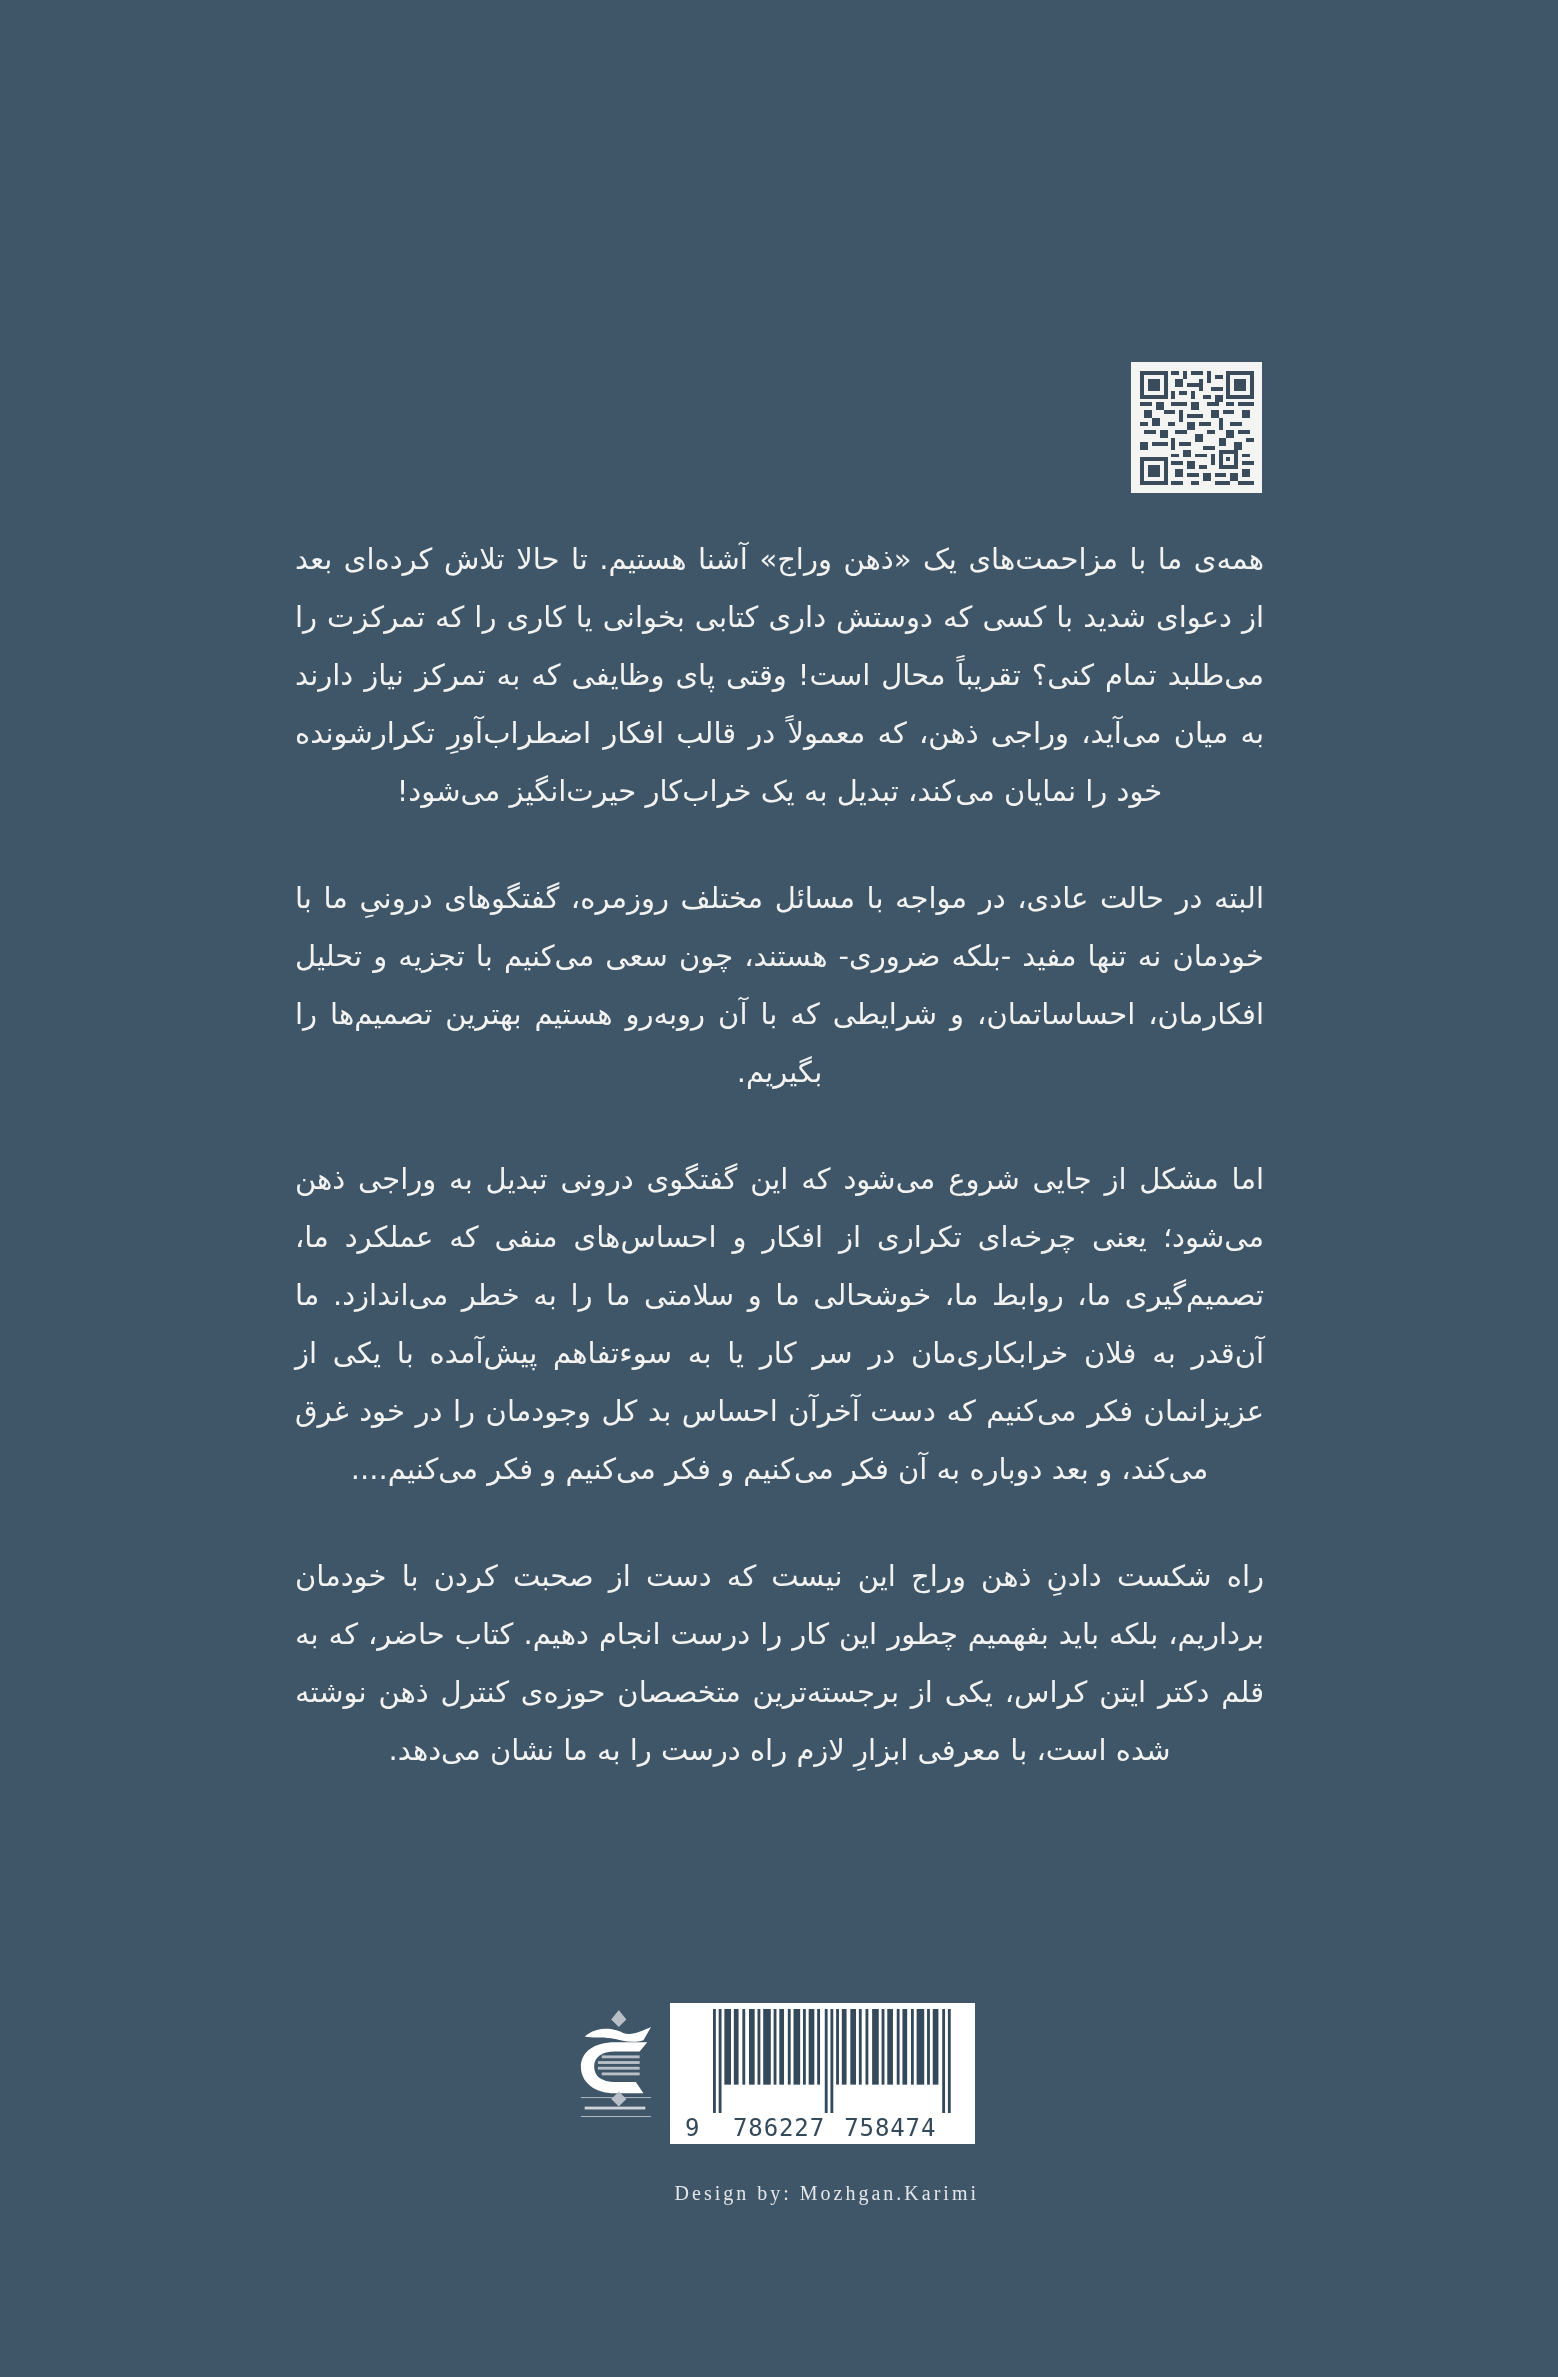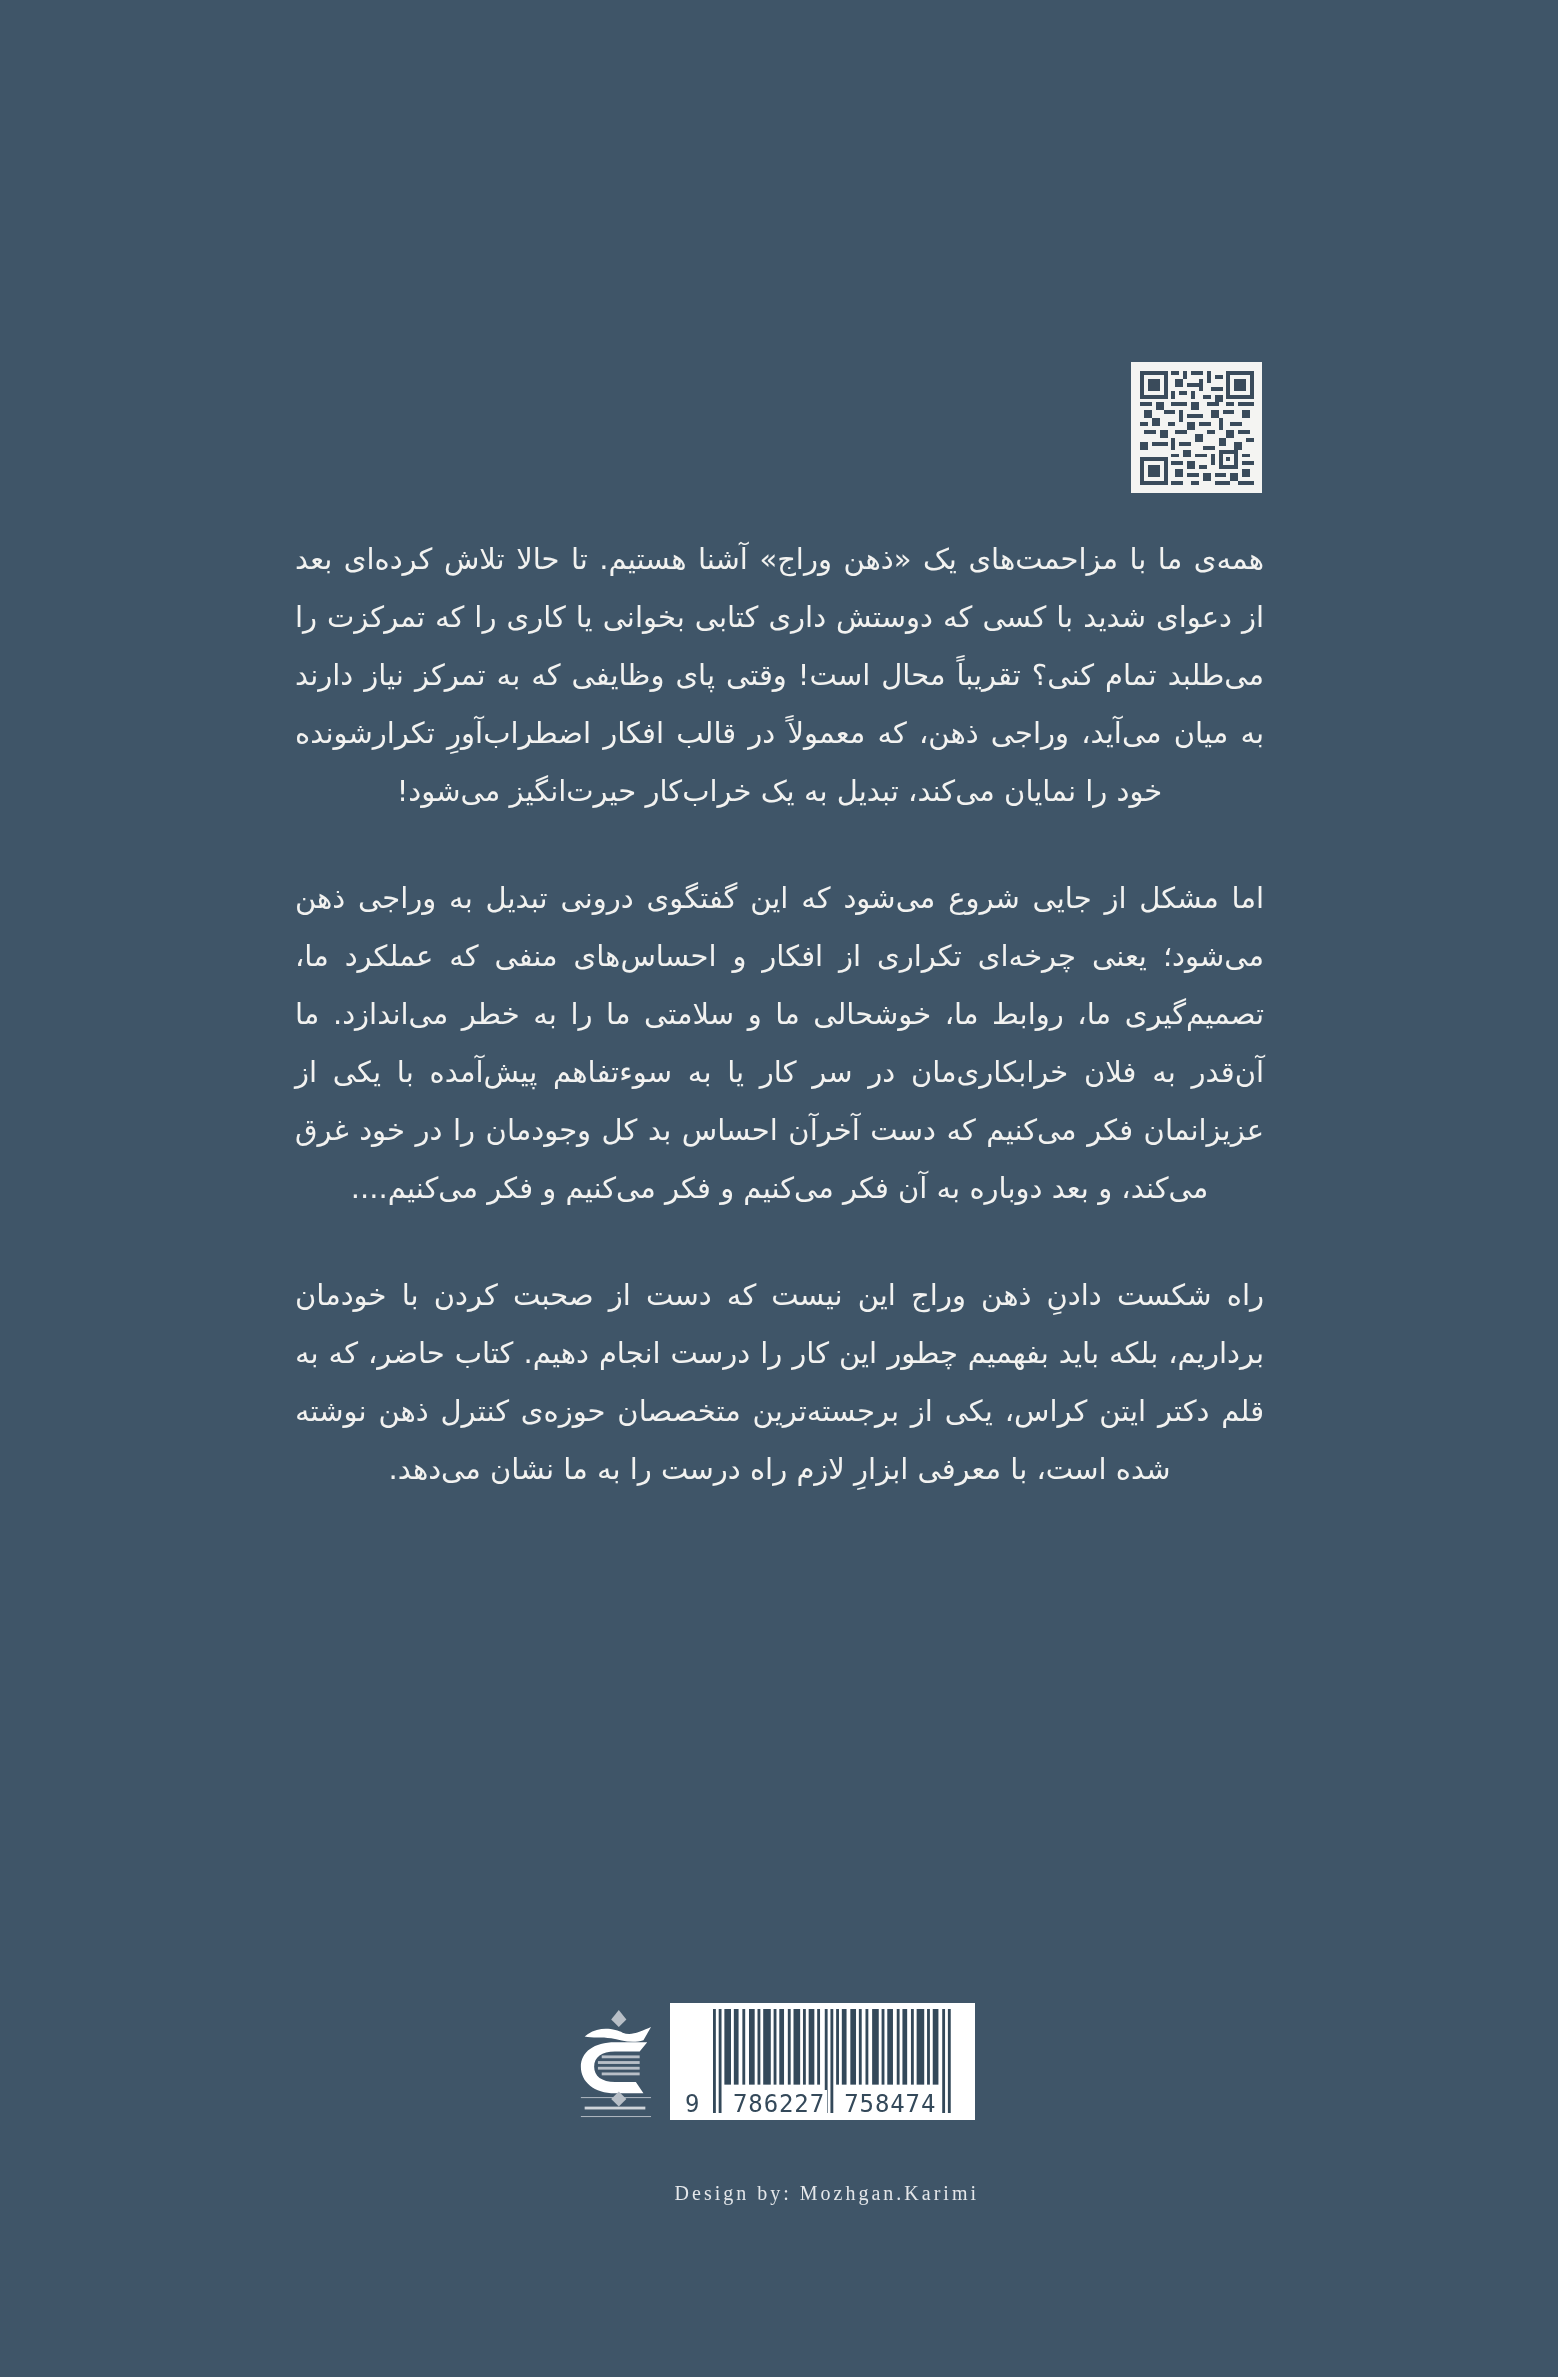--- a/index.html
+++ b/index.html
@@ -51,21 +51,21 @@
     width: 76px;
     height: 110px;
   }
   .logo svg { display:block; }
 
   .barcode {
     position: absolute;
     left: 670px;
     top: 2003px;
     width: 305px;
-    height: 117px;
+    height: 141px;
     background: #ffffff;
   }
   .barcode .bars {
     position: absolute;
     left: 43px;
     top: 5.7px;
     width: 251px;
     height: 104px;
   }
   .barcode .digits {
@@ -184,20 +184,21 @@
         <rect x="19" y="28" width="4" height="1"></rect>
         <rect x="25" y="28" width="4" height="1"></rect>
     </g>
     <rect x="21" y="21" width="3" height="3" fill="#f4f4f2"></rect>
     <rect x="22" y="22" width="1" height="1" fill="#3a4b5b"></rect>
   </svg>
 </div>
 
 <div class="body-text">
   <p>همه‌ی ما با مزاحمت‌های یک «ذهن وراج» آشنا هستیم. تا حالا تلاش کرده‌ای بعد از دعوای شدید با کسی که دوستش داری کتابی بخوانی یا کاری را که تمرکزت را می‌طلبد تمام کنی؟ تقریباً محال است! وقتی پای وظایفی که به تمرکز نیاز دارند به میان می‌آید، وراجی ذهن، که معمولاً در قالب افکار اضطراب‌آورِ تکرارشونده خود را نمایان می‌کند، تبدیل به یک خراب‌کار حیرت‌انگیز می‌شود!</p>
+  <p>البته در حالت عادی، در مواجه با مسائل مختلف روزمره، گفتگوهای درونیِ ما با خودمان نه تنها مفید -بلکه ضروری- هستند، چون سعی می‌کنیم با تجزیه و تحلیل افکارمان، احساساتمان، و شرایطی که با آن روبه‌رو هستیم بهترین تصمیم‌ها را بگیریم.</p>
   <p>اما مشکل از جایی شروع می‌شود که این گفتگوی درونی تبدیل به وراجی ذهن می‌شود؛ یعنی چرخه‌ای تکراری از افکار و احساس‌های منفی که عملکرد ما، تصمیم‌گیری ما، روابط ما، خوشحالی ما و سلامتی ما را به خطر می‌اندازد. ما آن‌قدر به فلان خرابکاری‌مان در سر کار یا به سوءتفاهم پیش‌آمده با یکی از عزیزانمان فکر می‌کنیم که دست آخرآن احساس بد کل وجودمان را در خود غرق می‌کند، و بعد دوباره به آن فکر می‌کنیم و فکر می‌کنیم و فکر می‌کنیم....</p>
   <p class="last-para">راه شکست دادنِ ذهن وراج این نیست که دست از صحبت کردن با خودمان برداریم، بلکه باید بفهمیم چطور این کار را درست انجام دهیم. کتاب حاضر، که به قلم دکتر ایتن کراس، یکی از برجسته‌ترین متخصصان حوزه‌ی کنترل ذهن نوشته شده است، با معرفی ابزارِ لازم راه درست را به ما نشان می‌دهد.</p>
 </div>
 
 <div class="logo">
   <svg width="76" height="110" viewBox="0 0 80 116">
 
     <polygon points="44,2 52,12 44,20 36,12" fill="#b8bfc7"></polygon>
 
     <path d="M8 30 C22 18, 40 22, 48 26 C58 30, 68 24, 78 20 L70 34 C58 38, 46 34, 36 32 C26 30, 16 32, 8 30 Z" fill="#ffffff"></path>

